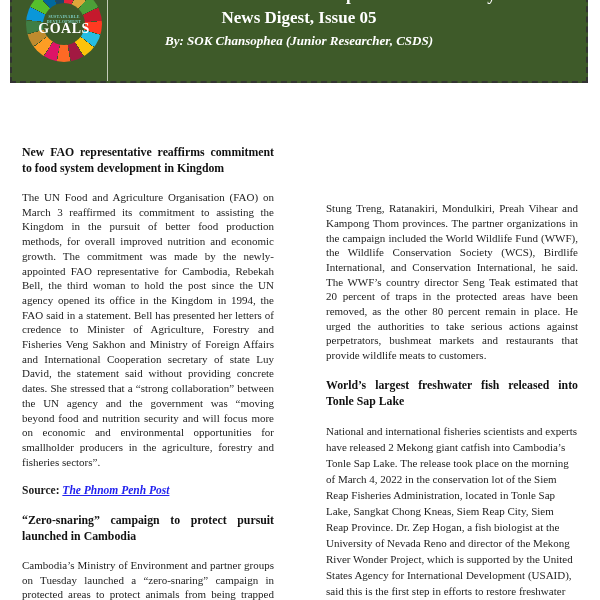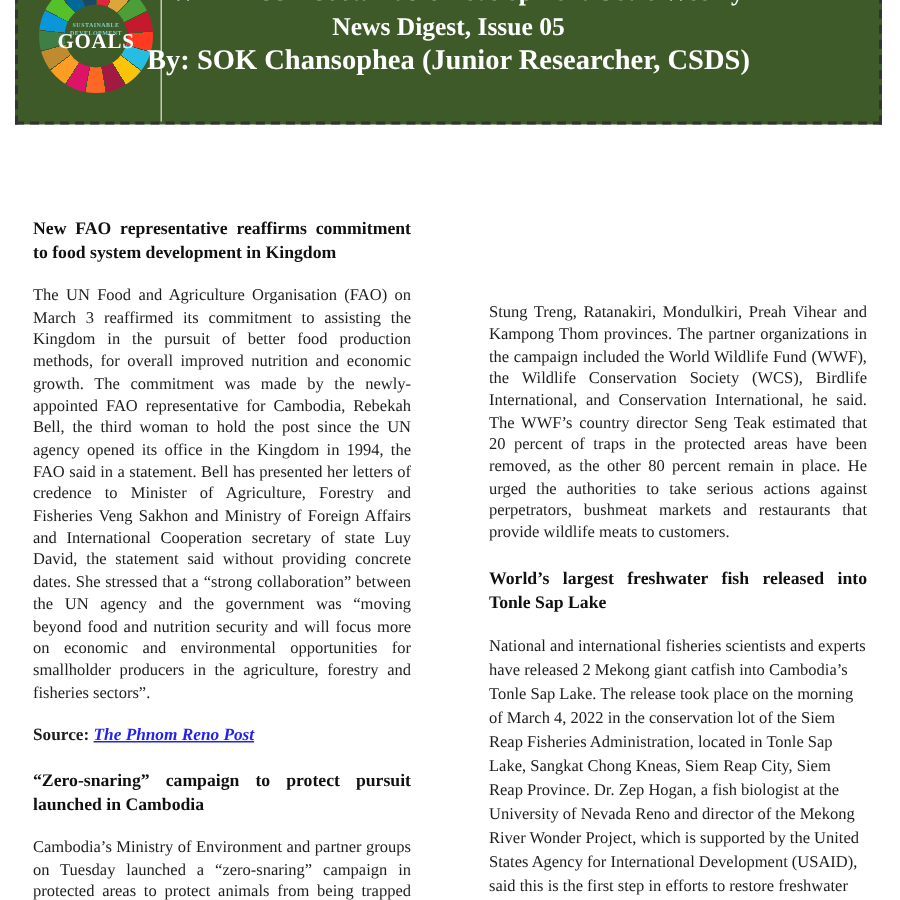--- a/index.html
+++ b/index.html
@@ -17,21 +17,21 @@
     position:absolute; left:95px; top:0; width:1px; height:100%;
     background:#c3cbb8;
   }
   .banner-text {
     position:absolute; left:0; top:0; width:100%; padding-top:15px;
     text-align:center; color:#ffffff; font-weight:bold;
   }
   .banner-line1 { font-size:17px; line-height:23px; }
   .banner-line2 { font-size:17px; line-height:23px; }
   .banner-line3 { font-size:15px;  line-height:23px; }
-  .banner-line4 { font-size:19px; line-height:23px; }
+  .banner-line4 { font-size:13px; line-height:23px;font-style:italic; }
 
   
   .sdg-logo { position:absolute; left:14px; top:18px; width:76px; height:76px; }
   .sdg-ring { position:absolute; inset:0; border-radius:50%; }
   .sdg-gaps {
     position:absolute; inset:0; border-radius:50%;
     background:repeating-conic-gradient(#3e5a29 0deg 1deg, transparent 1deg 21.176deg);
   }
   .sdg-hole {
     position:absolute; left:17px; top:17px; width:42px; height:42px; border-radius:50%;
@@ -85,21 +85,21 @@
     </div>
   </div>
 
   <div class="columns">
 
     <div class="col">
       <div class="heading">New FAO representative reaffirms commitment to food system development in Kingdom</div>
       <p class="para">The UN Food and Agriculture Organisation (FAO) on March 3 reaffirmed its commitment to assisting the Kingdom in the pursuit of better food production methods, for overall improved nutrition and economic growth. The commitment was made by the newly-appointed FAO representative for Cambodia, Rebekah Bell, the third woman to hold the post since the UN agency opened its office in the Kingdom in 1994, the FAO said in a statement. Bell has presented her letters of credence to Minister of Agriculture, Forestry and Fisheries Veng Sakhon and Ministry of Foreign Affairs and International Cooperation secretary of state Luy David, the statement said without providing concrete dates. She stressed that a “strong collaboration” between the UN agency and the government was “moving beyond food and nutrition security and will focus more on economic and environmental opportunities for smallholder producers in the agriculture, forestry and fisheries sectors”.</p>
 
       <div class="source-line">
-        <span>Source: </span><span class="source-link">The Phnom Reno Post</span>
+        <span>Source: </span><span class="source-link">The Phnom Penh Post</span>
       </div>
 
       <div class="heading">“Zero-snaring” campaign to protect pursuit launched in Cambodia</div>
       <p class="para">Cambodia’s Ministry of Environment and partner groups on Tuesday launched a “zero-snaring” campaign in protected areas to protect animals from being trapped and</p>
     </div>
 
     <div class="col">
       <p class="para">Stung Treng, Ratanakiri, Mondulkiri, Preah Vihear and Kampong Thom provinces. The partner organizations in the campaign included the World Wildlife Fund (WWF), the Wildlife Conservation Society (WCS), Birdlife International, and Conservation International, he said. The WWF’s country director Seng Teak estimated that 20 percent of traps in the protected areas have been removed, as the other 80 percent remain in place. He urged the authorities to take serious actions against perpetrators, bushmeat markets and restaurants that provide wildlife meats to customers.</p>
 
 

